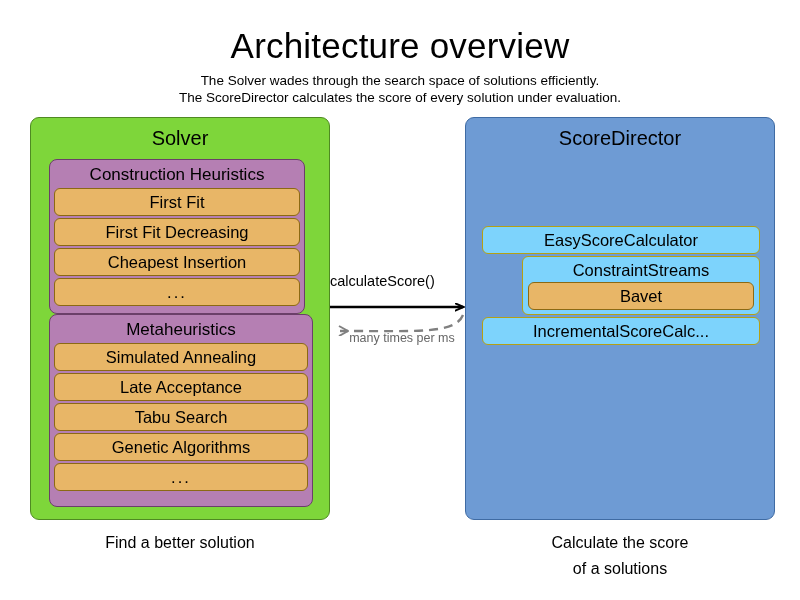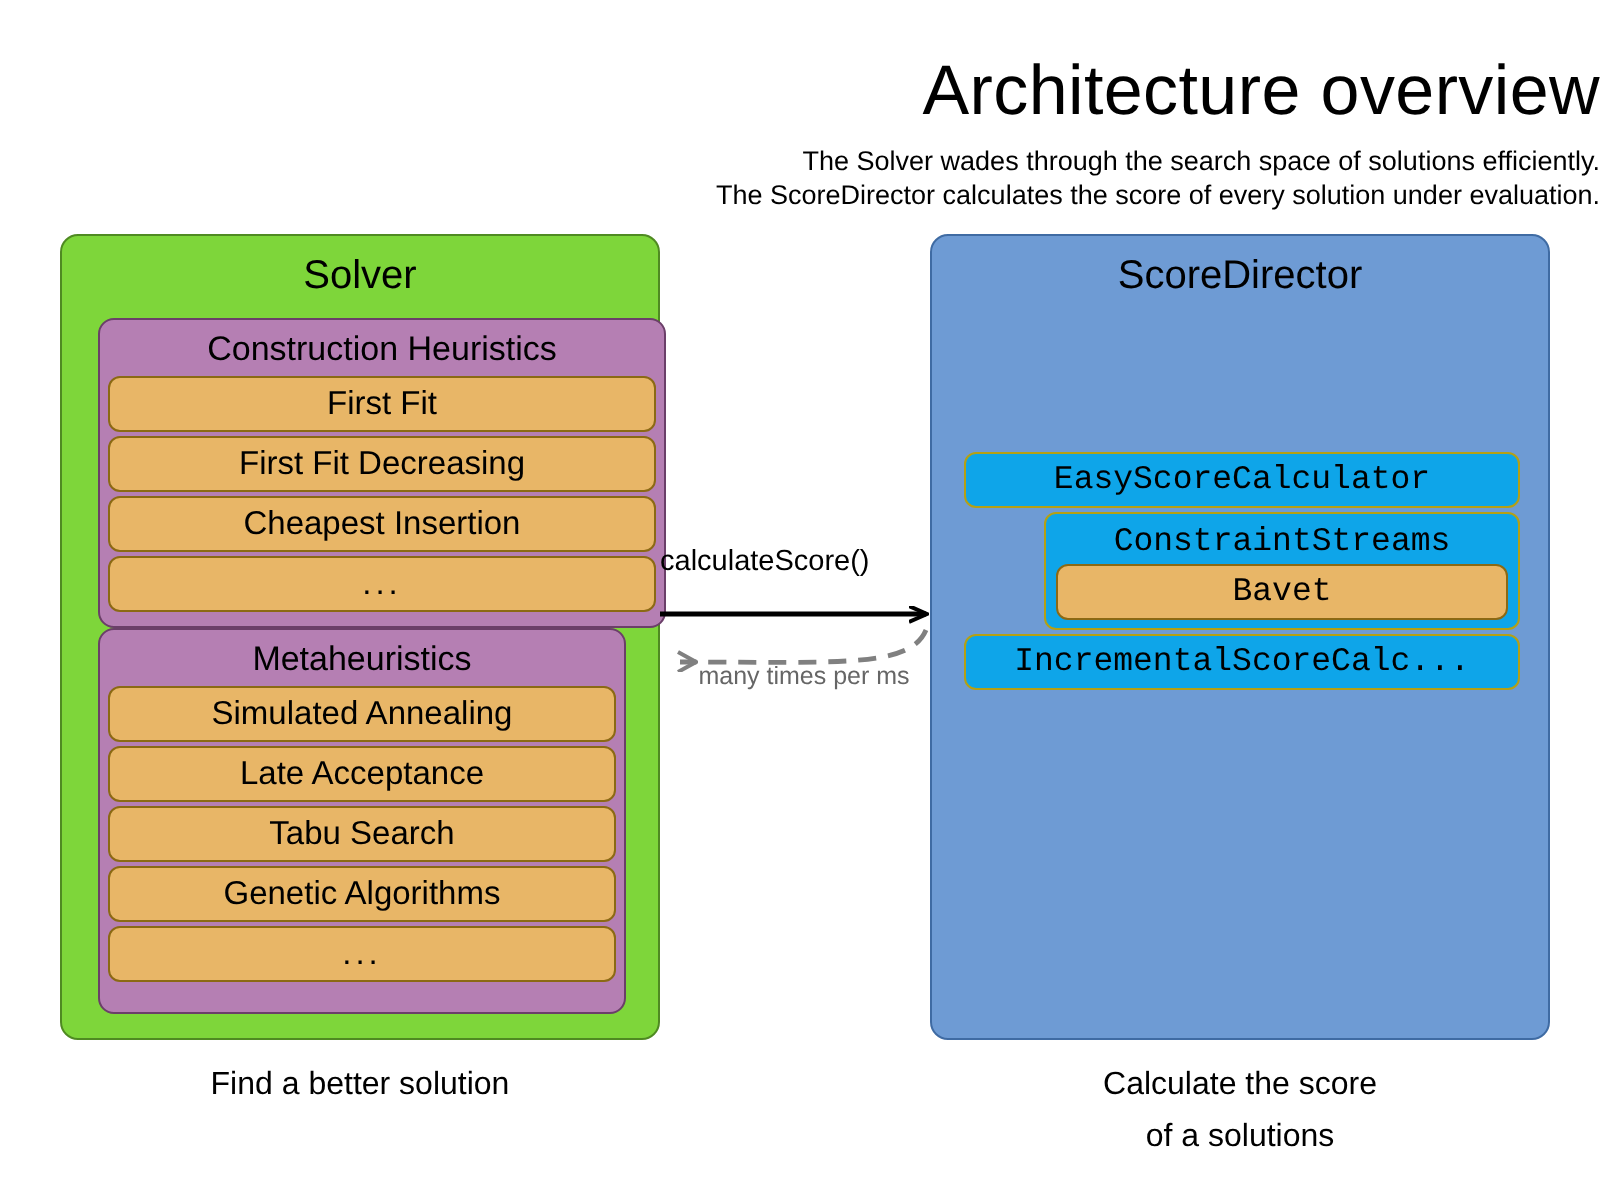--- a/index.html
+++ b/index.html
@@ -15,21 +15,21 @@
     color: #000000;
     overflow: hidden;
   }
 
   
   #header {
     position: absolute;
     left: 0;
     top: 26px;
     width: 800px;
-    text-align: right;
+    text-align: center;
   }
   #title {
     font-size: 35px;
     line-height: 40px;
     font-weight: normal;
     letter-spacing: 0.2px;
   }
   #subtitle-1, #subtitle-2 {
     font-size: 13.5px;
     line-height: 17px;
@@ -73,21 +73,21 @@
   .group-box {
     position: absolute;
     background: #b57fb3;
     border: 1px solid #6b3f69;
     border-radius: 8px;
     box-sizing: border-box;
   }
   #group-construction {
     left: 18px;
     top: 41px;
-    width: 284px;
+    width: 256px;
     height: 155px;
   }
   #group-metaheuristics {
     left: 18px;
     top: 196px;
     width: 264px;
     height: 193px;
   }
   .group-title {
     position: absolute;
@@ -122,28 +122,27 @@
   }
 
   
   #calculators {
     position: absolute;
     left: 16px;
     top: 108px;
     width: 278px;
   }
   .item-yellow {
-    background: #0ea5e9;
+    background: #7dd3fc;
     border: 1px solid #b5a014;
     border-radius: 6px;
     box-sizing: border-box;
     text-align: center;
     font-size: 16.5px;
     margin-bottom: 2px;
-    font-family: Liberation Mono, monospace;
   }
   .item-yellow.simple {
     height: 28px;
     line-height: 26px;
   }
   .item-yellow.container {
     padding: 2px 5px 4px 5px;
     margin-left: 40px;
   }
   .item-yellow.container > .yellow-label {

